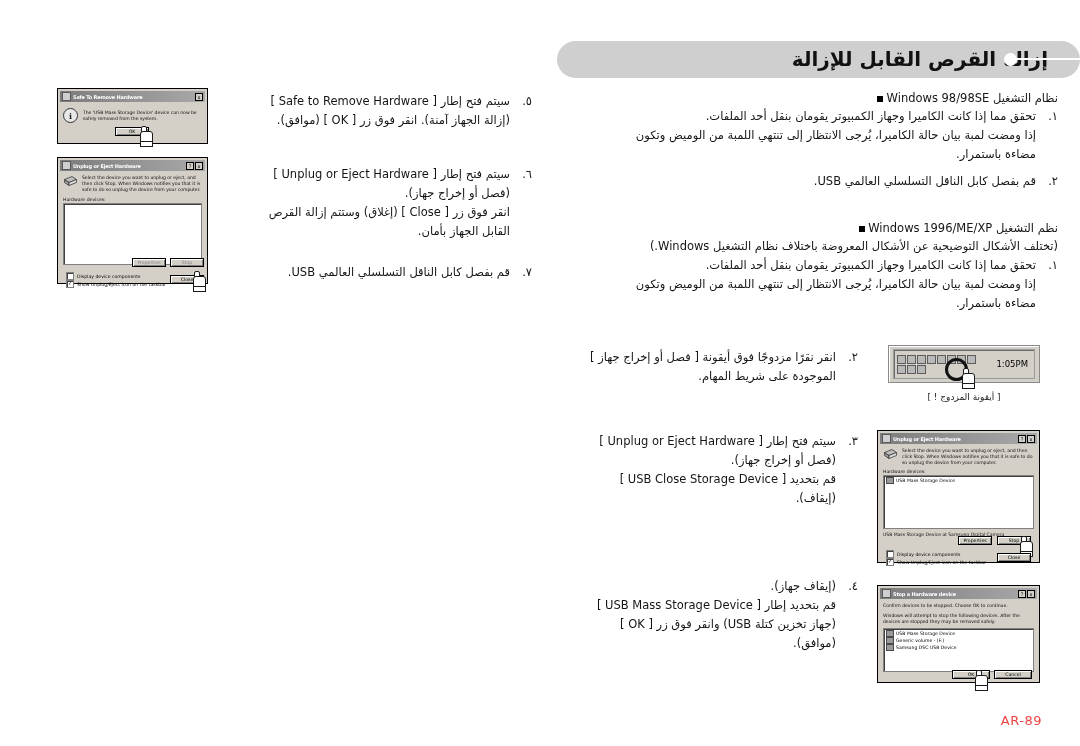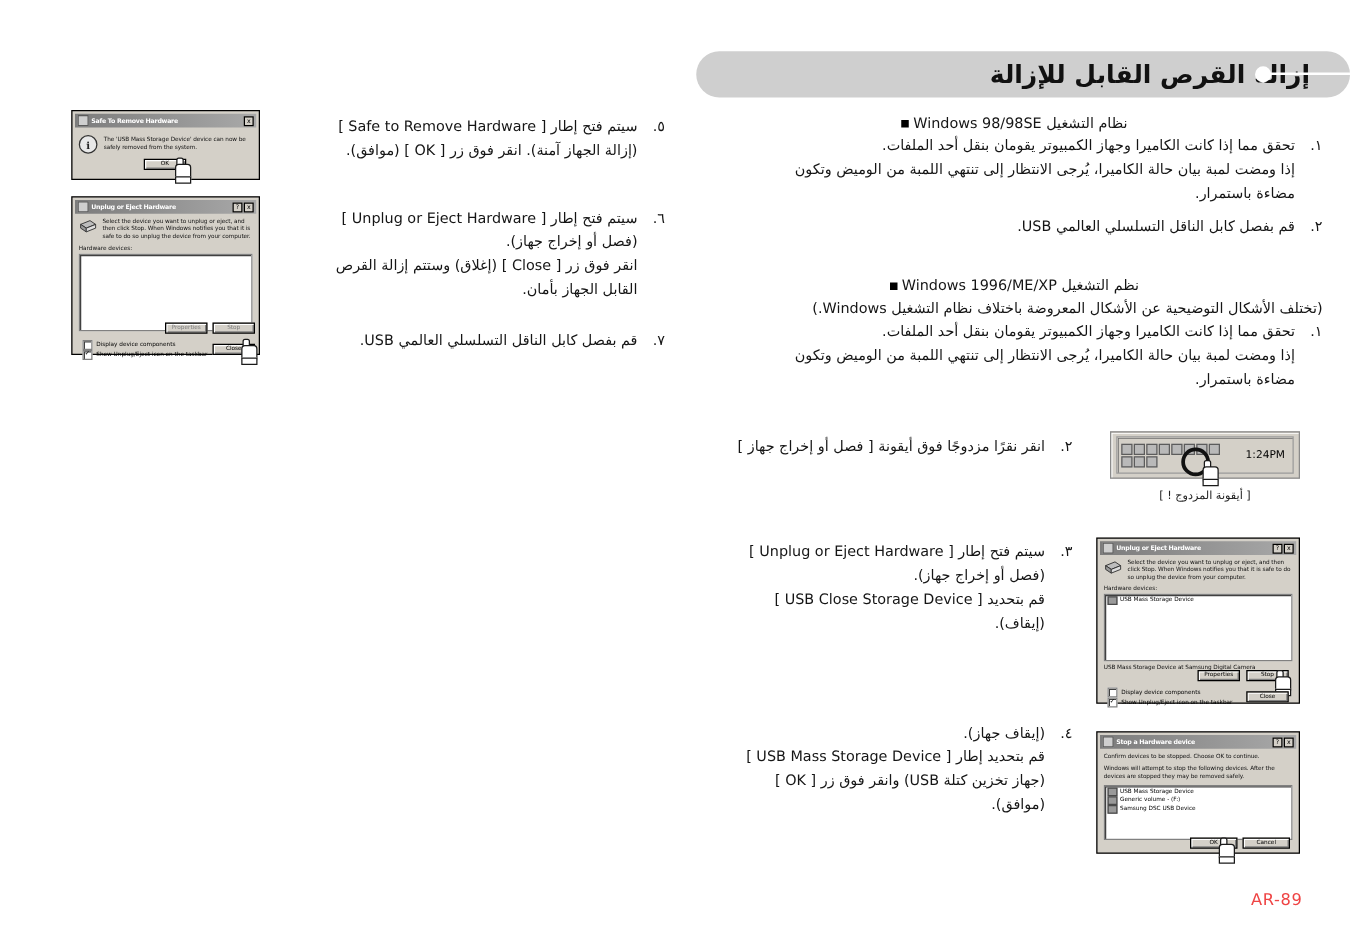--- a/index.html
+++ b/index.html
@@ -36,21 +36,21 @@
     background:#ffffff;z-index:3;
   }
 
   
   .ar{
     direction:rtl;text-align:right;
     font-family:"DejaVu Sans","Liberation Sans",sans-serif;
     font-size:11.5px;line-height:19px;color:#151515;
     position:absolute;
   }
-  .ar.sec-head{font-size:11.5px;text-align:center;}
+  .ar.sec-head{font-size:11.5px;}
   .bullet-sq{
     display:inline-block;width:6px;height:6px;background:#000;
     margin-right:0px;margin-left:7px;vertical-align:middle;
   }
 
   .step{position:relative;padding-right:22px;}
   .step .num{
     position:absolute;right:0;top:0;width:18px;text-align:right;
     font-size:11.5px;
   }
@@ -296,20 +296,21 @@
       <div>تحقق مما إذا كانت الكاميرا وجهاز الكمبيوتر يقومان بنقل أحد الملفات.</div>
       <div>إذا ومضت لمبة بيان حالة الكاميرا، يُرجى الانتظار إلى تنتهي اللمبة من الوميض وتكون</div>
       <div>مضاءة باستمرار.</div>
     </div>
   </div>
 
   <div class="ar" style="right:222px;top:348px;width:290px;">
     <div class="step">
       <span class="num">٢.</span>
       <div>انقر نقرًا مزدوجًا فوق أيقونة [ فصل أو إخراج جهاز ]</div>
+      <div>الموجودة على شريط المهام.</div>
     </div>
   </div>
 
   <div class="ar" style="right:222px;top:432px;width:290px;">
     <div class="step">
       <span class="num">٣.</span>
       <div>سيتم فتح إطار [ Unplug or Eject Hardware ]</div>
       <div>(فصل أو إخراج جهاز).</div>
       <div>قم بتحديد [ USB Close Storage Device ]</div>
       <div>(إيقاف).</div>
@@ -334,21 +335,21 @@
         <div class="ic"></div>
         <div class="ic"></div>
         <div class="ic"></div>
         <div class="ic"></div>
         <div class="ic"></div>
         <div class="ic"></div>
         <div class="ic"></div>
         <div class="ic"></div>
         <div class="ic"></div>
       </div>
-      <div class="clock">1:24PM</div>
+      <div class="clock">1:05PM</div>
     </div>
     <div class="ringmark"></div>
     <div class="hand" style="left:71px;top:22px;">
       <div class="fing"></div>
         <div class="palm"></div>
         <div class="cuff"></div>
     </div>
   </div>
   <div class="caption" style="left:888px;top:392px;width:152px;">[ أيقونة المزدوج ! ]</div>
 

